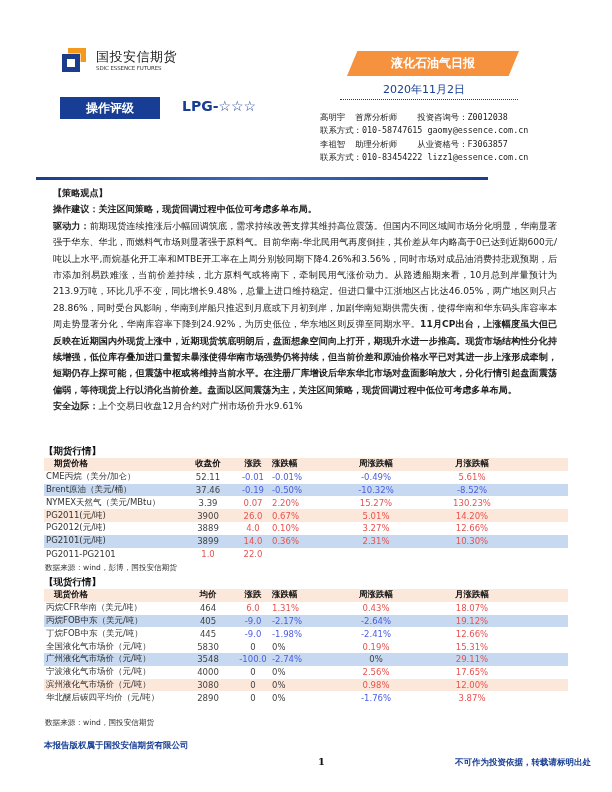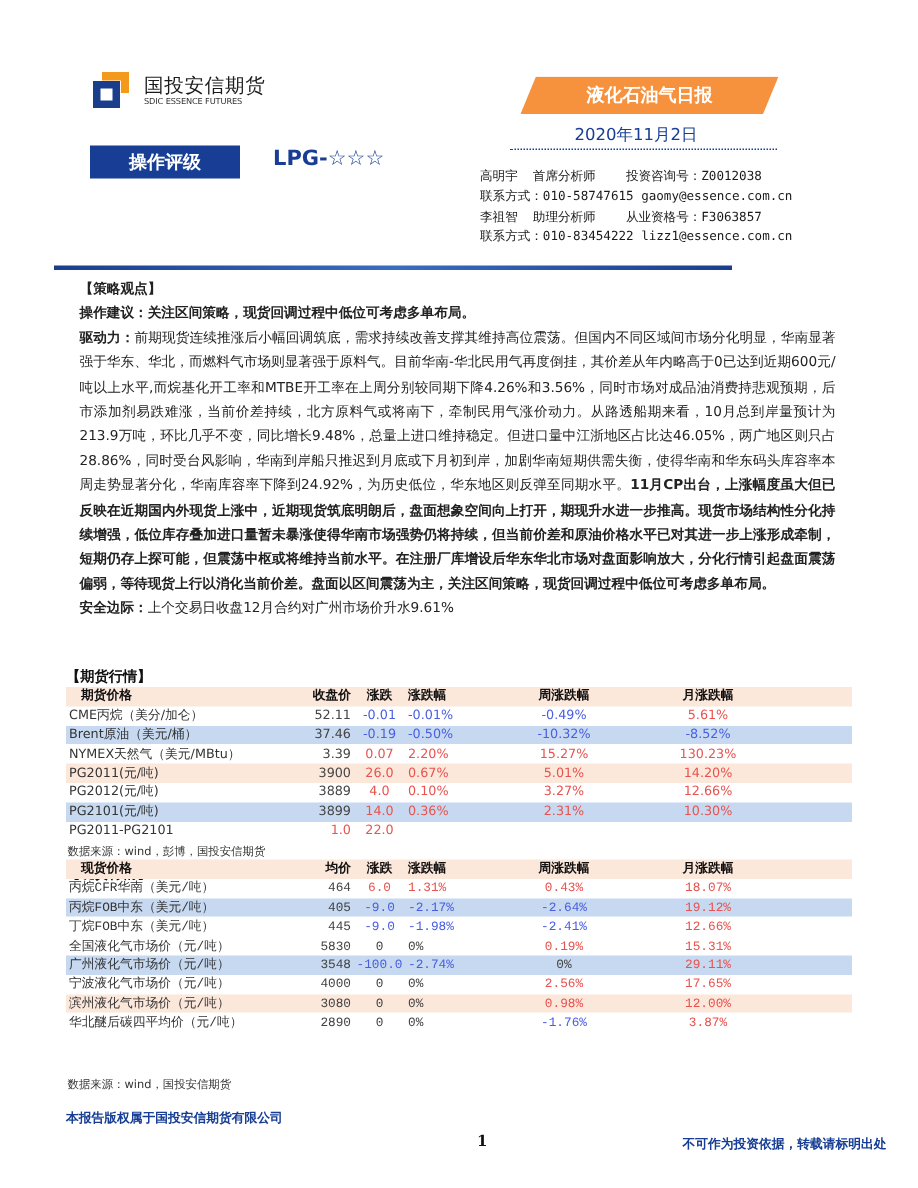--- a/index.html
+++ b/index.html
@@ -34,21 +34,21 @@
   .b { font-weight: bold; }
 
   
   .sec-title { position: absolute; left: 44px; font-size: 9.5px; font-weight: bold; }
   table.mk { position: absolute; left: 44px; border-collapse: collapse; font-size: 8.5px; width: 524px; }
   table.mk td, table.mk th { height: 12.8px; padding: 0; white-space: nowrap; font-weight: normal; }
   table.mk th { font-weight: bold; background: #fce7db; }
   table.mk tr.peach td { background: #fce7db; }
   table.mk tr.blue td { background: #c6d9f1; }
   .c0 { width: 138px; text-align: left; padding-left: 2px !important; }
-  .c1 { width: 52px; text-align: right; }
+  .c1 { width: 52px; text-align: center; }
   .c2 { width: 38px; text-align: center; }
   .c3 { width: 50px; text-align: left; }
   .c4 { width: 108px; text-align: center; }
   .c5 { width: 84px; text-align: center; }
   .c6 { width: 54px; }
   table.mk th.c0 { padding-left: 10px !important; }
   .up { color: #e8534f; }
   .dn { color: #4a5ee0; }
   .flat { color: #444; }
   .name { color: #333; }
@@ -163,21 +163,21 @@
     <td class="c3"></td>
     <td class="c4"></td>
     <td class="c5"></td>
     <td class="c6"></td>
   </tr>
 </tbody>
   </table>
 <div class="src" style="top:563px;">数据来源：wind，彭博，国投安信期货</div>
 
 <div class="sec-title" style="top:576px;">【现货行情】</div>
-<table class="mk" style="top:573px;font-family:Liberation Mono, monospace;">
+<table class="mk" style="top:589px;">
   <tbody>
       <tr>
     <th class="c0">现货价格</th>
     <th class="c1">均价</th>
     <th class="c2">涨跌</th>
     <th class="c3">涨跌幅</th>
     <th class="c4">周涨跌幅</th>
     <th class="c5">月涨跌幅</th>
     <th class="c6"></th>
   </tr>

